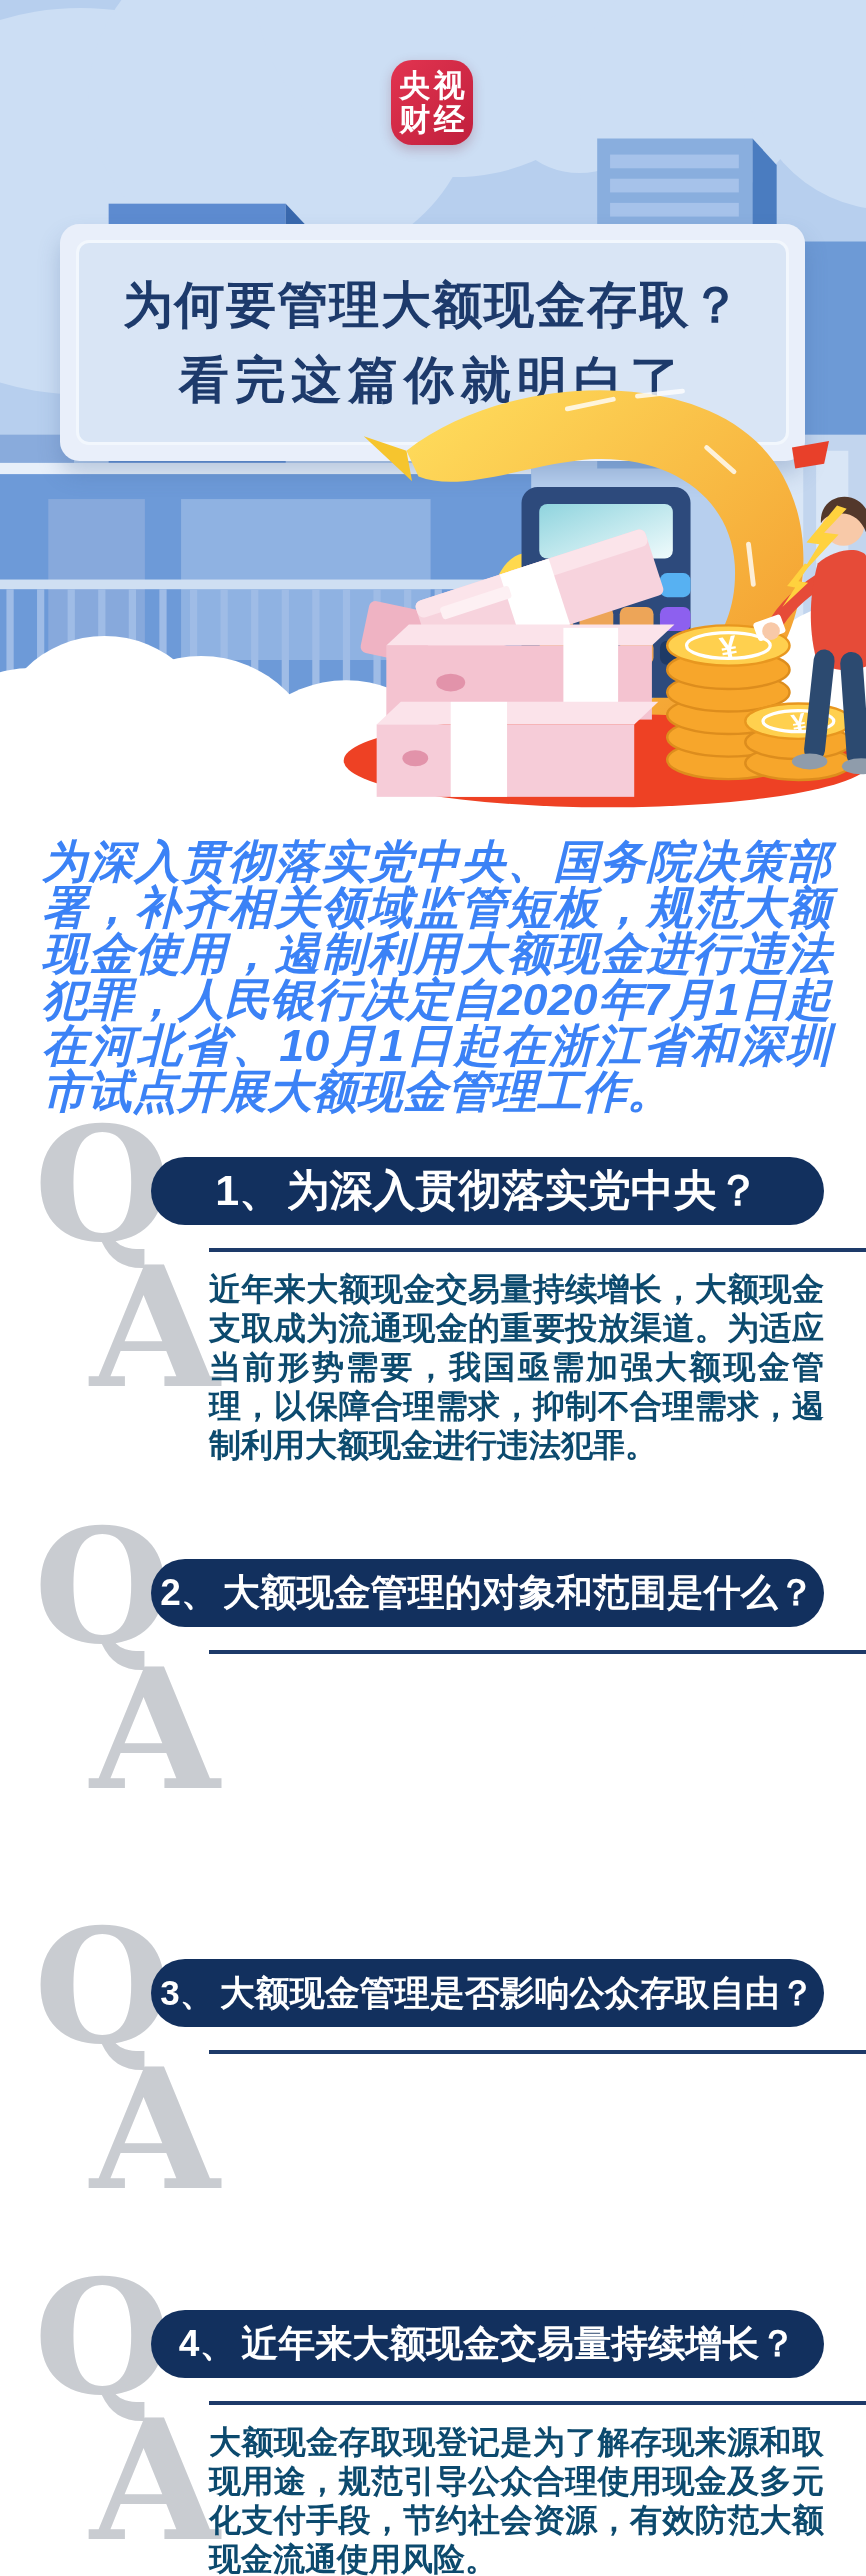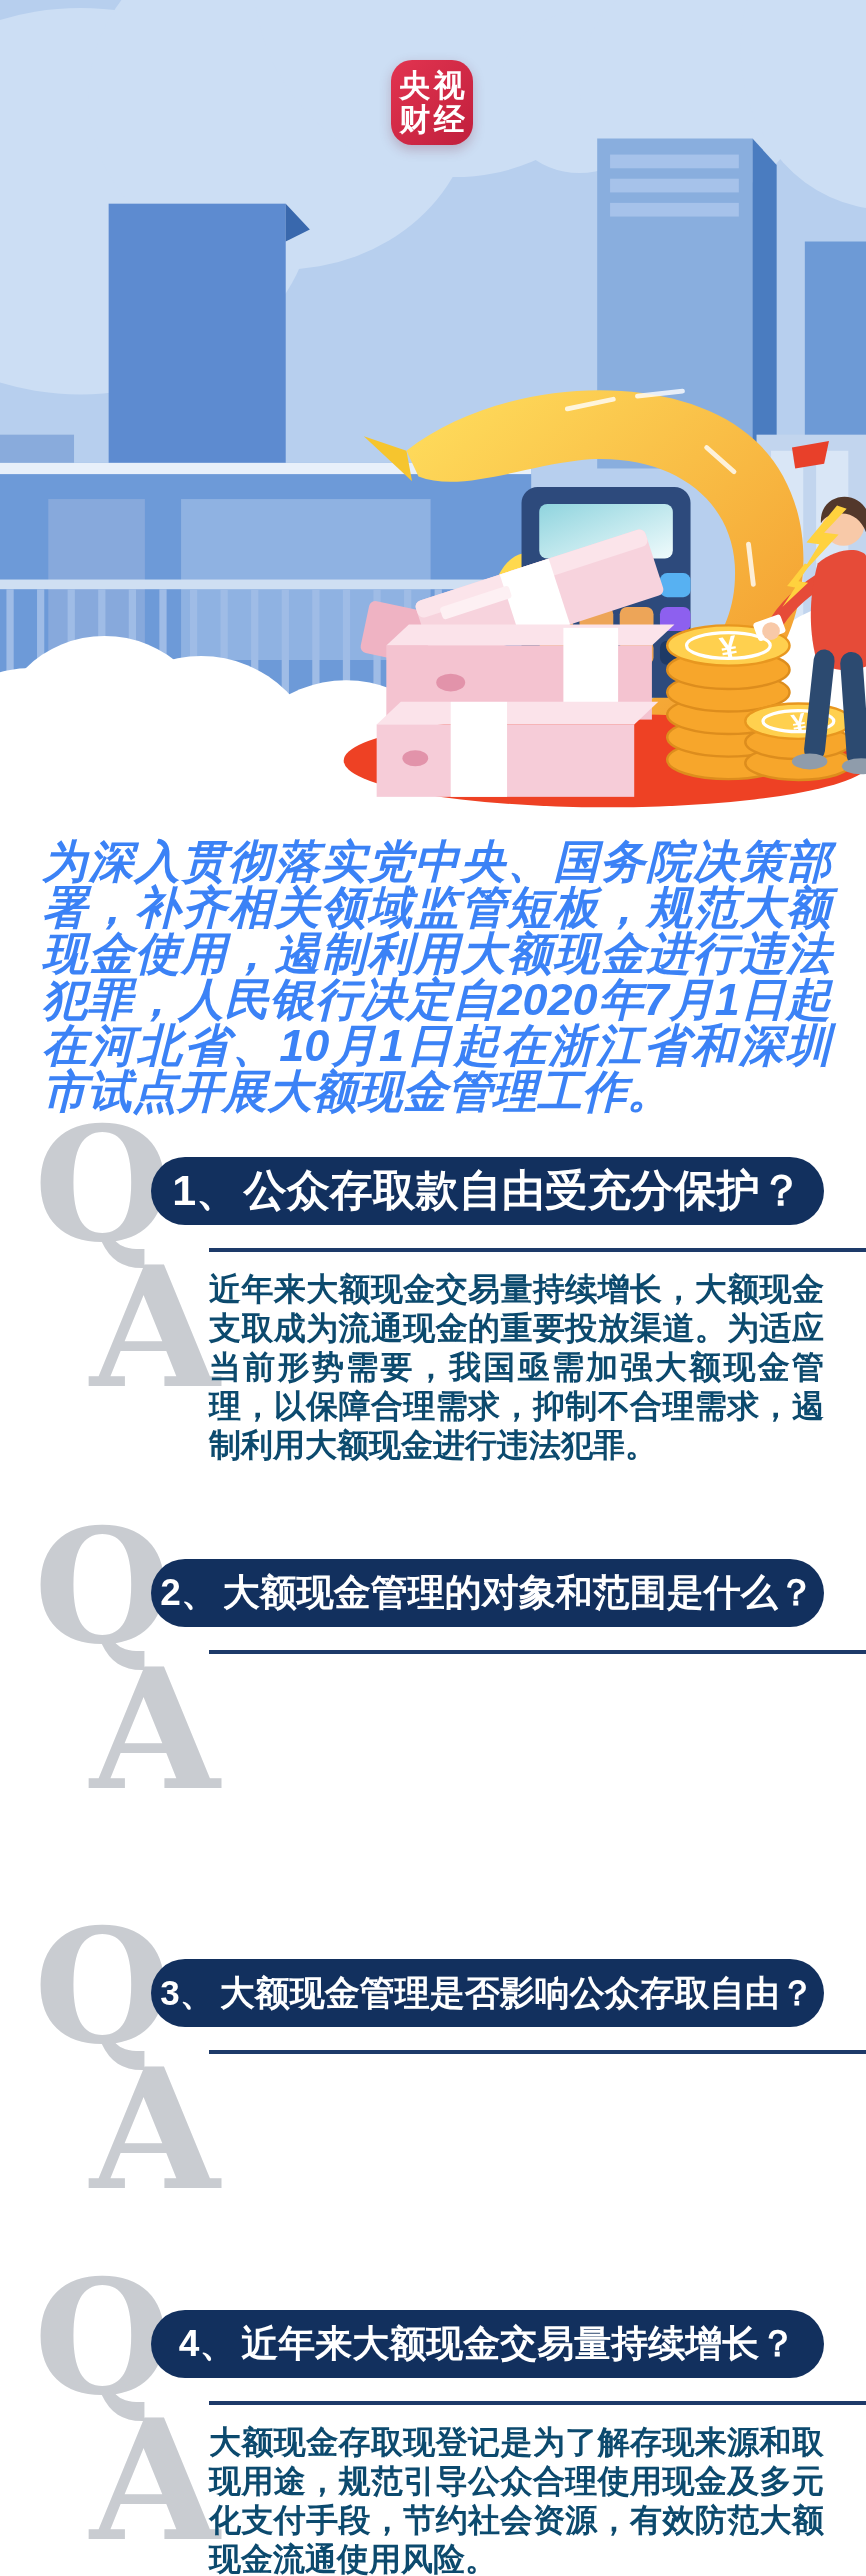--- a/index.html
+++ b/index.html
@@ -144,20 +144,26 @@
       </g>
     </svg>
 
     <div class="brand-logo">
       <span>央</span>
       <span>视</span>
       <span>财</span>
       <span>经</span>
     </div>
 
+    <div class="title-card">
+      <div class="title-card-inner">
+        <div class="title-line l1">为何要管理大额现金存取？</div>
+        <div class="title-line l2">看完这篇你就明白了</div>
+      </div>
+    </div>
 
     <svg class="scene fg-layer" width="866" height="813" viewBox="0 0 1076 1010">
       <defs>
         <linearGradient id="goldGrad" x1="0" y1="0" x2="1" y2="1">
           <stop offset="0" stop-color="#ffdf5e"></stop>
             <stop offset="1" stop-color="#f2972a"></stop>
         </linearGradient>
         <linearGradient id="screenGrad" x1="0" y1="0" x2="1" y2="1">
           <stop offset="0" stop-color="#8fd4de"></stop>
             <stop offset="1" stop-color="#f0fbfc"></stop>
@@ -268,21 +274,21 @@
 
   <div class="content">
 
     <p class="intro">为深入贯彻落实党中央、国务院决策部署，补齐相关领域监管短板，规范大额现金使用，遏制利用大额现金进行违法犯罪，人民银行决定自2020年7月1日起在河北省、10月1日起在浙江省和深圳市试点开展大额现金管理工作。</p>
 
     <section class="qa s1">
       <span class="wm wm-q">Q</span>
       <span class="wm wm-a">A</span>
       <div class="qa-banner">
         <span class="num">1、</span>
-        <span>公众存取款自由受充分保护？</span>
+        <span>为深入贯彻落实党中央？</span>
       </div>
       <div class="qa-divider"></div>
       <p class="qa-answer">近年来大额现金交易量持续增长，大额现金支取成为流通现金的重要投放渠道。为适应当前形势需要，我国亟需加强大额现金管理，以保障合理需求，抑制不合理需求，遏制利用大额现金进行违法犯罪。</p>
     </section>
 
     <section class="qa s2">
       <span class="wm wm-q">Q</span>
       <span class="wm wm-a">A</span>
       <div class="qa-banner">
         <span class="num">2、</span>

